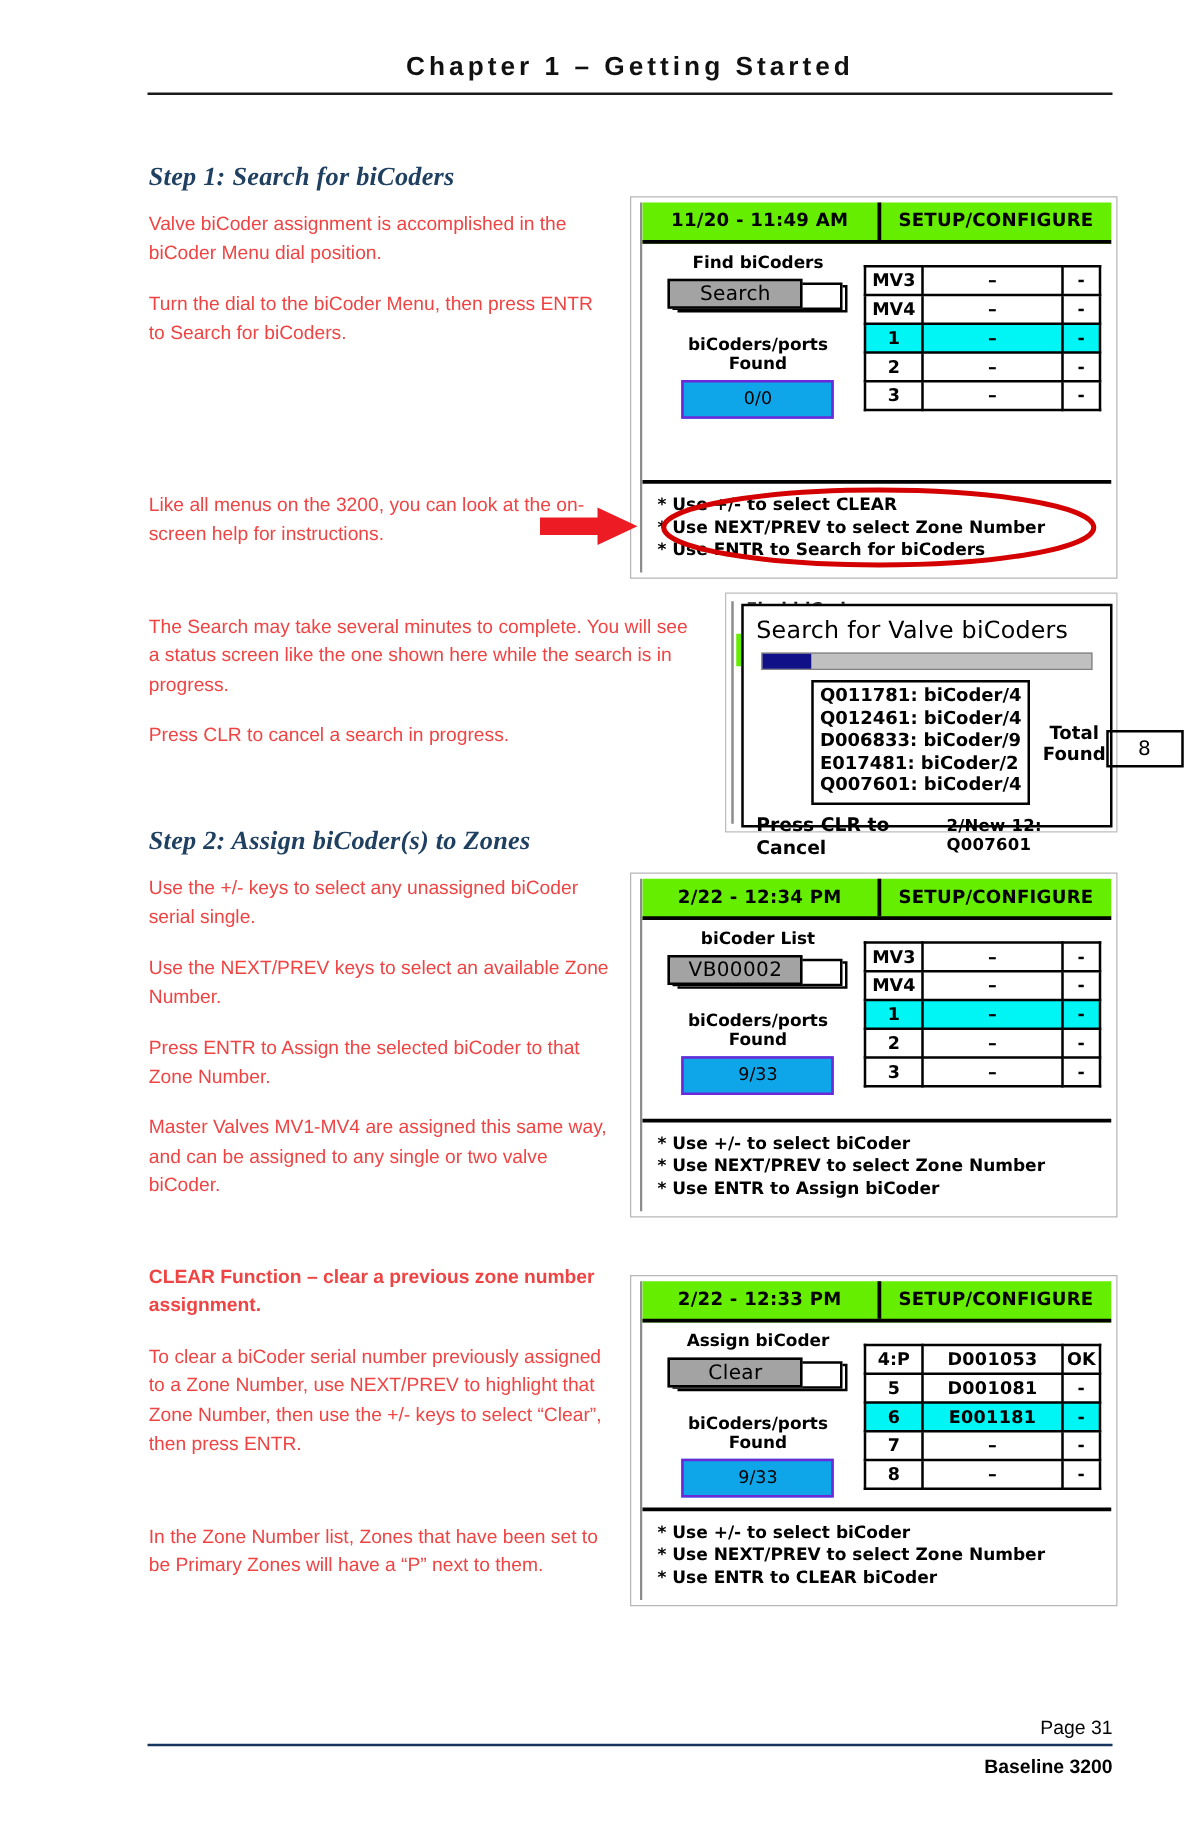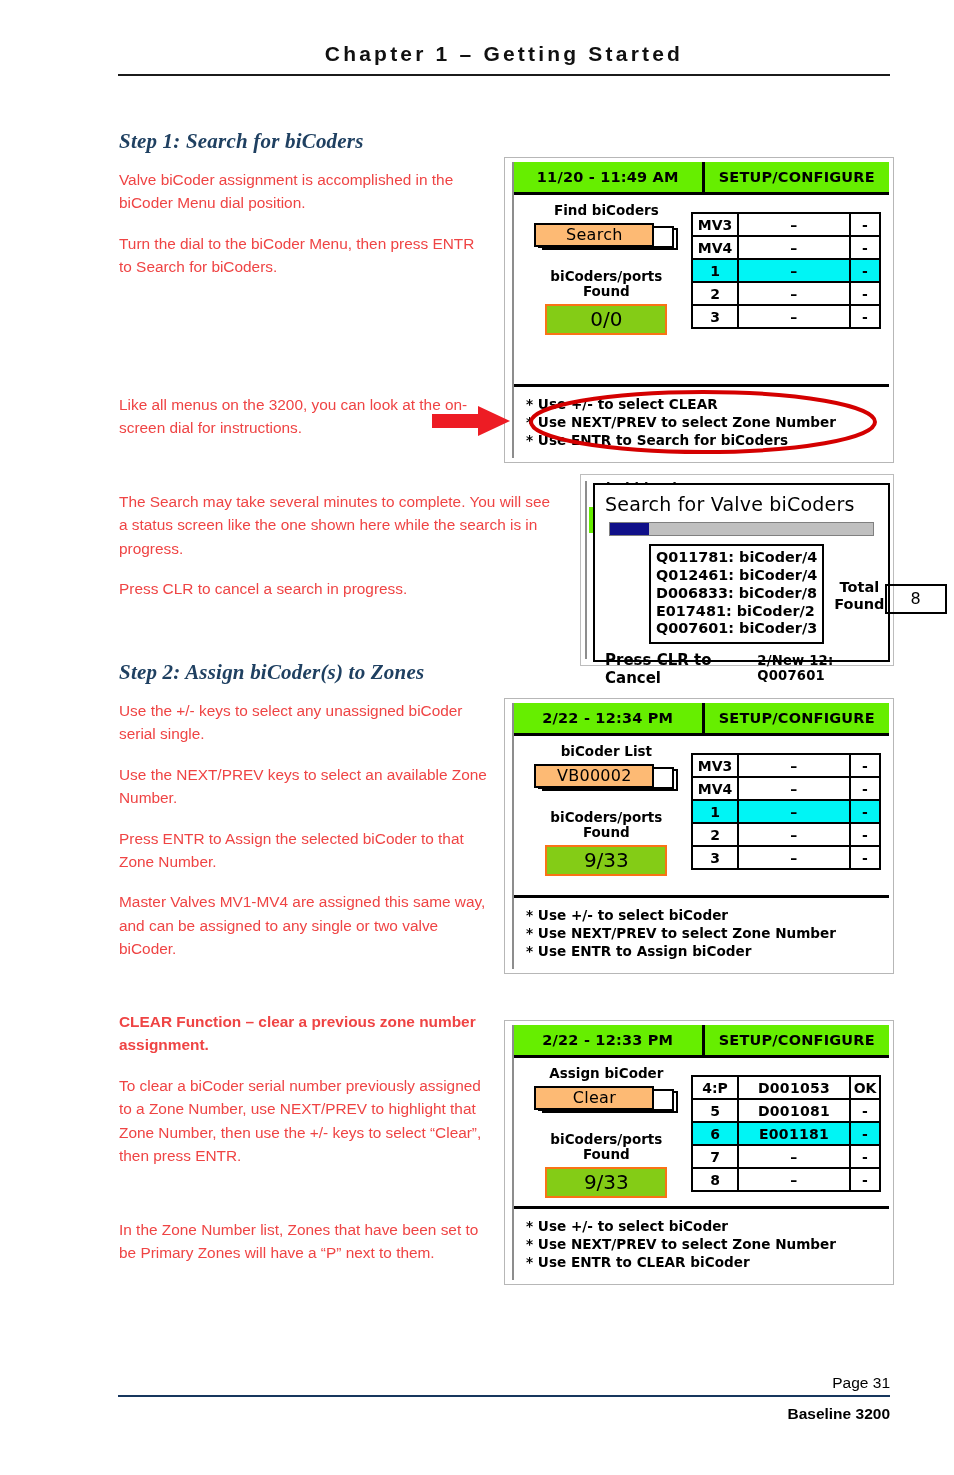--- a/index.html
+++ b/index.html
@@ -146,46 +146,46 @@
   }
   .stack-btn .layer {
     position: absolute;
     border: 2px solid #000;
     background: #fff;
     box-sizing: border-box;
   }
   .stack-btn .l3 { left: 8px; top: 5px; width: 136px; height: 22px; }
   .stack-btn .l2 { left: 4px; top: 3px; width: 136px; height: 22px; }
   .stack-btn .l1 {
-    left: 0; top: 0; width: 120px; height: 24px;
-    background: #fdba74;
+    left: 0; top: 0; width: 108px; height: 24px;
+    background: #a3a3a3;
     display: flex;
     align-items: center;
     justify-content: center;
     font-size: 16px;
     color: #000;
     letter-spacing: .3px;
   }
   .found-caption {
     font-size: 13.5px;
     font-weight: bold;
     text-align: center;
     line-height: 1.15;
     margin-top: 17px;
   }
   .found-box {
     margin-top: 4px;
     width: 118px;
     height: 27px;
-    border: 2px solid #f97316;
-    background: #84cc16;
+    border: 2px solid #6d28d9;
+    background: #0ea5e9;
     display: flex;
     align-items: center;
     justify-content: center;
-    font-size: 20px;
+    font-size: 14px;
   }
 
   .lcd-right {
     flex: 1 1 auto;
     display: flex;
     align-items: flex-start;
     justify-content: flex-end;
     padding-top: 10px;
   }
   table.zone-table {
@@ -384,21 +384,21 @@
     <div class="doc-header-rule"></div>
   </div>
 
   <div class="col-left" style="top:129px;">
     <h2 class="step-head">Step 1: Search for biCoders</h2>
     <p class="para">Valve biCoder assignment is accomplished in the biCoder Menu dial position.</p>
     <p class="para">Turn the dial to the biCoder Menu, then press ENTR to Search for biCoders.</p>
   </div>
 
   <div class="col-left" style="top:393px;">
-    <p class="para">Like all menus on the 3200, you can look at the on-screen dial for instructions.</p>
+    <p class="para">Like all menus on the 3200, you can look at the on-screen help for instructions.</p>
   </div>
 
   <div class="col-left" style="top:490px; width:440px;">
     <p class="para">The Search may take several minutes to complete.  You will see a status screen like the one shown here while the search is in progress.</p>
     <p class="para">Press CLR to cancel a search in progress.</p>
   </div>
 
   <div class="col-left" style="top:660px;">
     <h2 class="step-head">Step 2: Assign biCoder(s) to Zones</h2>
     <p class="para">Use the +/- keys to select any unassigned biCoder serial single.</p>
@@ -498,23 +498,23 @@
       <div class="dlg-title">Search for Valve biCoders</div>
 
       <div class="dlg-progress">
         <div class="fill" style="width: 15%;"></div>
       </div>
 
       <div class="dlg-body">
         <div class="dlg-list">
           <div>Q011781: biCoder/4</div>
           <div>Q012461: biCoder/4</div>
-          <div>D006833: biCoder/8</div>
+          <div>D006833: biCoder/9</div>
           <div>E017481: biCoder/2</div>
-          <div>Q007601: biCoder/3</div>
+          <div>Q007601: biCoder/4</div>
         </div>
         <div class="dlg-right">
           <div class="dlg-total-label">
             <span>Total</span><br>
             <span>Found</span>
           </div>
           <div class="dlg-total-box">8</div>
         </div>
       </div>
 

